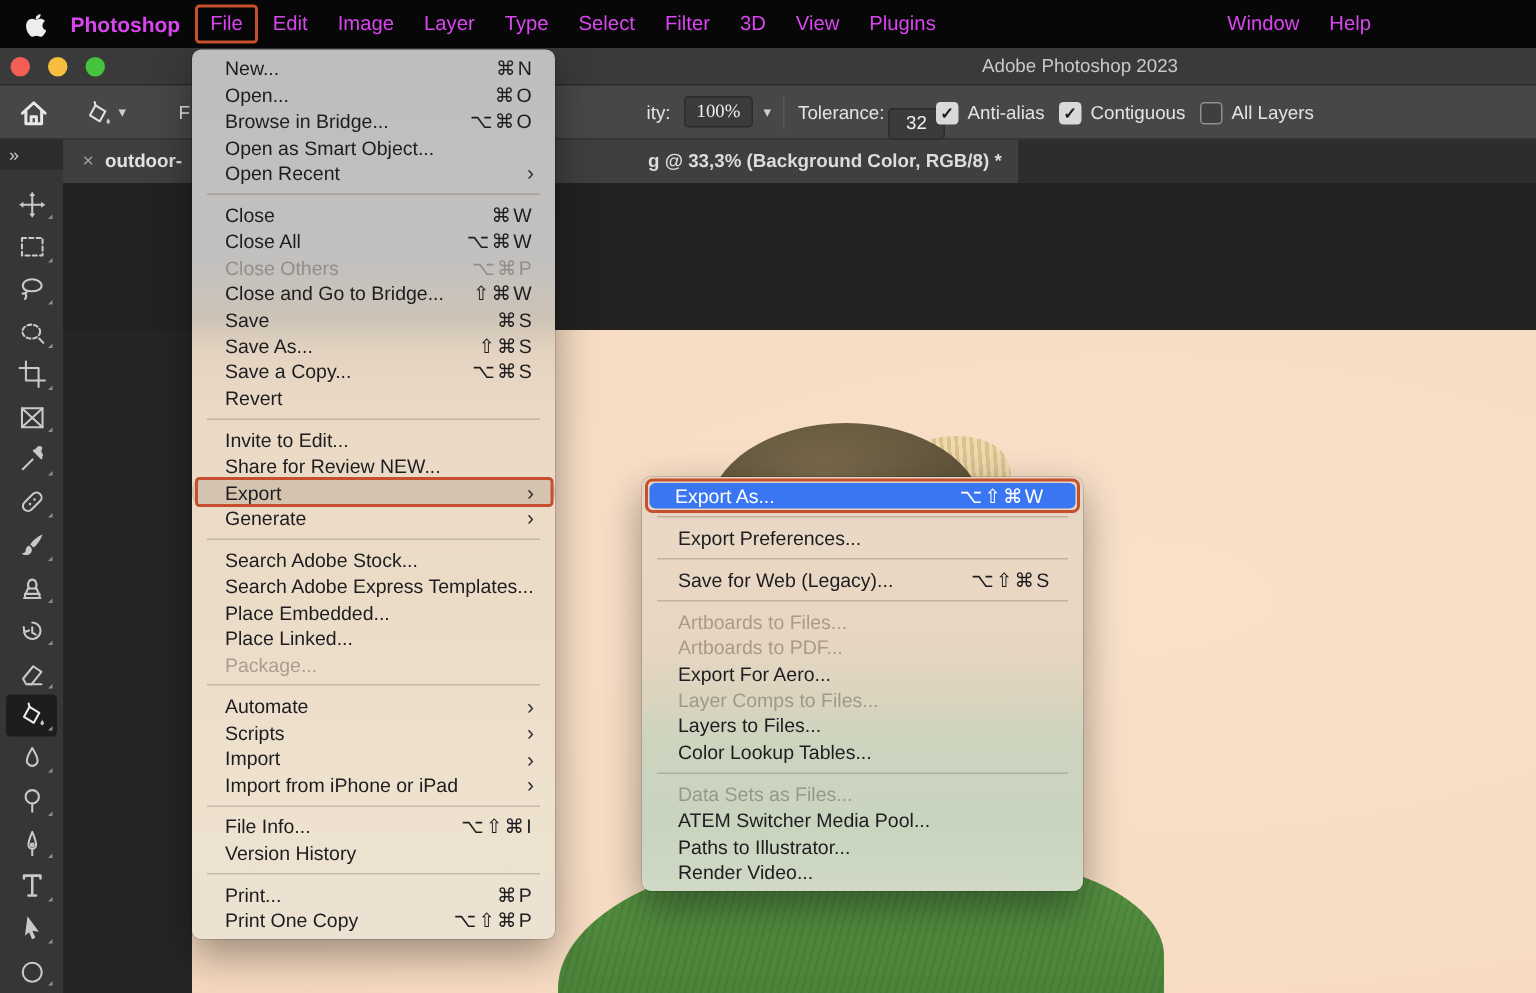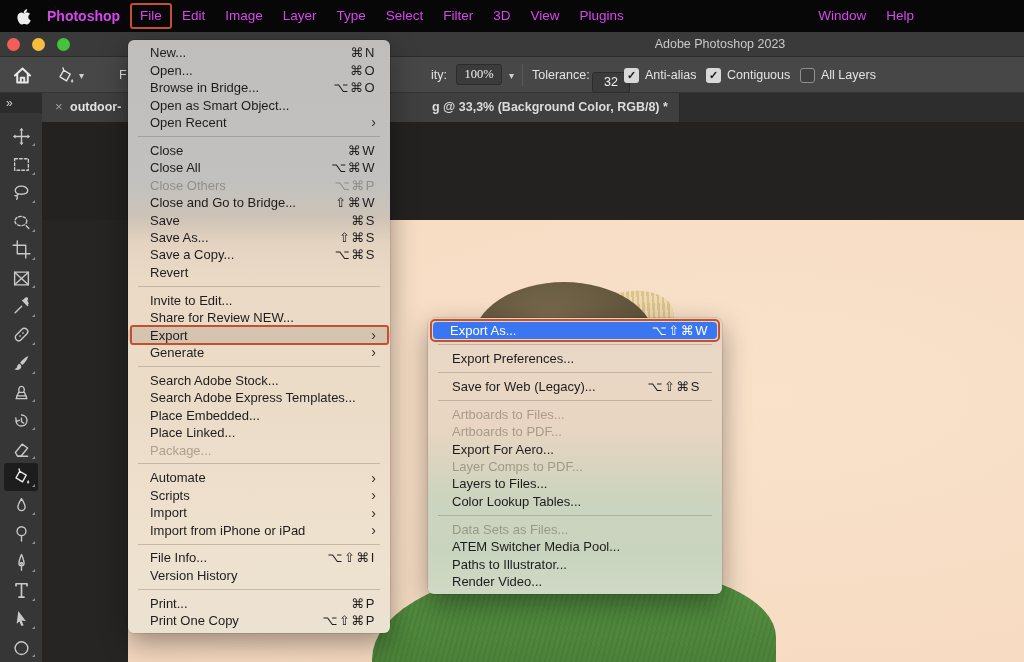--- a/index.html
+++ b/index.html
@@ -75,37 +75,37 @@
           background:radial-gradient(60% 55% at 42% 30%, #7c6b4f 0%, #695c41 55%, #5d5138 100%); }
   .sweater { position:absolute; left:244px; top:348px; width:404px; height:96px;
           background:linear-gradient(180deg,#579343 0%, #4b8239 100%);
           border-radius:46% 38% 0 0 / 95% 72% 0 0; }
   .sweater::after { content:""; position:absolute; inset:0; border-radius:inherit;
           background:repeating-linear-gradient(105deg, rgba(0,0,0,0.06) 0 2px, transparent 2px 5px); }
 
   
   .menu-panel { position:absolute; border-radius:6px; box-shadow:0 10px 28px rgba(0,0,0,0.38), 0 0 0 0.5px rgba(0,0,0,0.18);
                 padding:4px 0; z-index:50; font-size:13px; color:#1d1d1f; }
-  .file-menu { left:128px; top:40px; width:262px;
+  .file-menu { left:128px; top:33px; width:242px;
       background:linear-gradient(180deg,#bfbebd 0%, #c2c1bf 24%, #cdc3b6 30%, #e3d3c0 34%, #ead9c5 40%,
                  #ebdcc8 62%, #eee1ce 84%, #ece2d2 100%); }
   .export-submenu { left:428px; top:318px; width:294px;
       background:linear-gradient(180deg,#e2d2c0 0%, #e9d8c5 14%, #e9d6c2 38%, #dcd4bf 52%, #ccd4be 64%,
                  #c9d4be 84%, #cfd9c5 100%); }
   .menu-row { position:relative; height:17.45px; display:flex; align-items:center;
               padding-left:22px; padding-right:14px; white-space:nowrap; }
   .export-submenu .menu-row { padding-left:24px; padding-right:21px; }
   .m-label { flex:none; }
   .m-right { margin-left:auto; letter-spacing:1.5px; }
   .m-right.arrow { letter-spacing:0; font-size:14px; line-height:14px; color:#2d2d2d; }
   .menu-row.disabled { color:rgba(73,66,55,0.40); }
   .menu-row.hover { background:rgba(104,88,66,0.17);border-radius:7px; }
   .menu-sep { height:1px; background:rgba(80,68,56,0.25); margin:4.7px 10px; }
   .menu-row.selected { background:#3b76f2; color:#fff; border-radius:4px; margin:0 5px;
-                       padding-left:17px; padding-right:8px; }
+                       padding-left:17px; padding-right:20px; }
   .menu-row.selected .m-right { color:#fff; }
   .menu-row.annotated::after { content:""; position:absolute; left:2px; right:1px; top:-1.5px; bottom:-1.5px;
                        border:2.5px solid #c4502e; border-radius:3px; pointer-events:none; }
   .menu-row.selected.annotated::after { left:-3px; right:-3px; top:-3px; bottom:-3px; border-radius:5px; }
 </style>
 </head>
 <body>
 
 <div id="stage">
 
@@ -471,21 +471,21 @@
       </div>
       <div class="menu-row disabled">
         <span class="m-label">Artboards to PDF...</span>
         <span class="m-right"></span>
       </div>
       <div class="menu-row">
         <span class="m-label">Export For Aero...</span>
         <span class="m-right"></span>
       </div>
       <div class="menu-row disabled">
-        <span class="m-label">Layer Comps to PDF...</span>
+        <span class="m-label">Layer Comps to Files...</span>
         <span class="m-right"></span>
       </div>
       <div class="menu-row">
         <span class="m-label">Layers to Files...</span>
         <span class="m-right"></span>
       </div>
       <div class="menu-row">
         <span class="m-label">Color Lookup Tables...</span>
         <span class="m-right"></span>
       </div>

